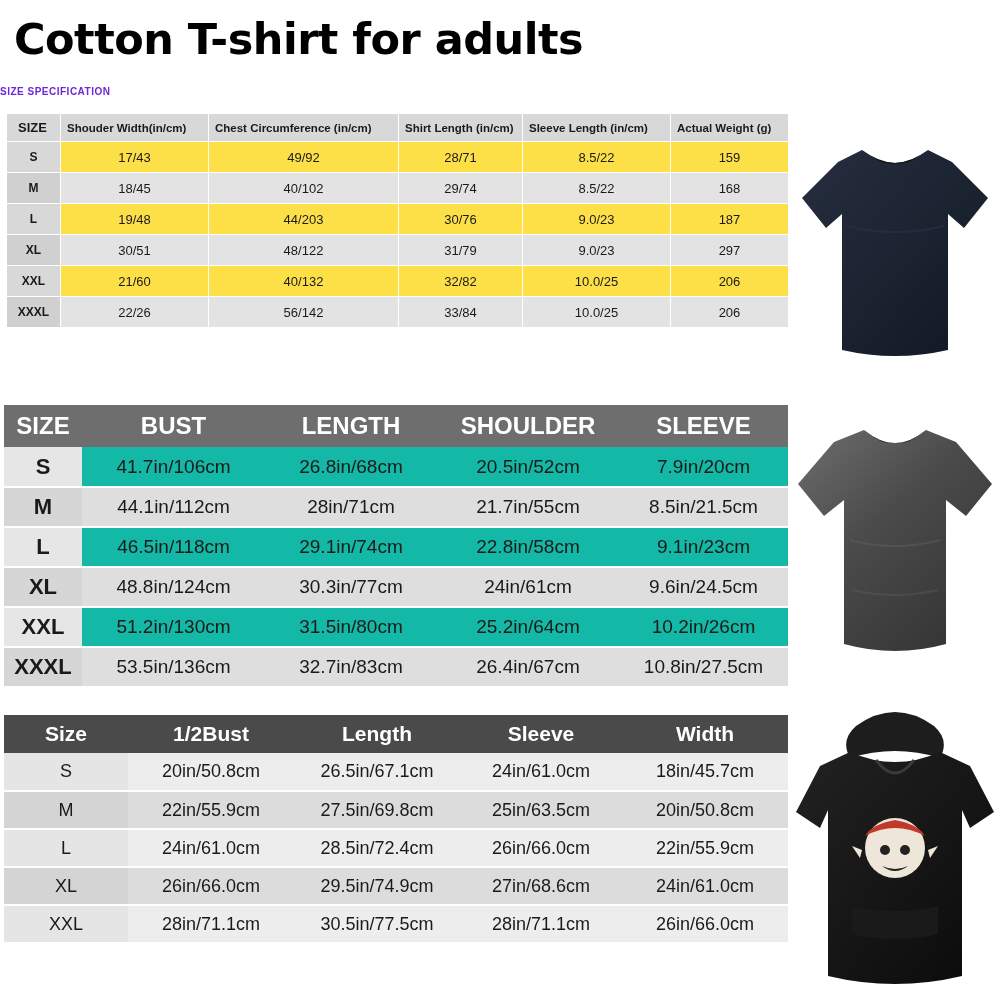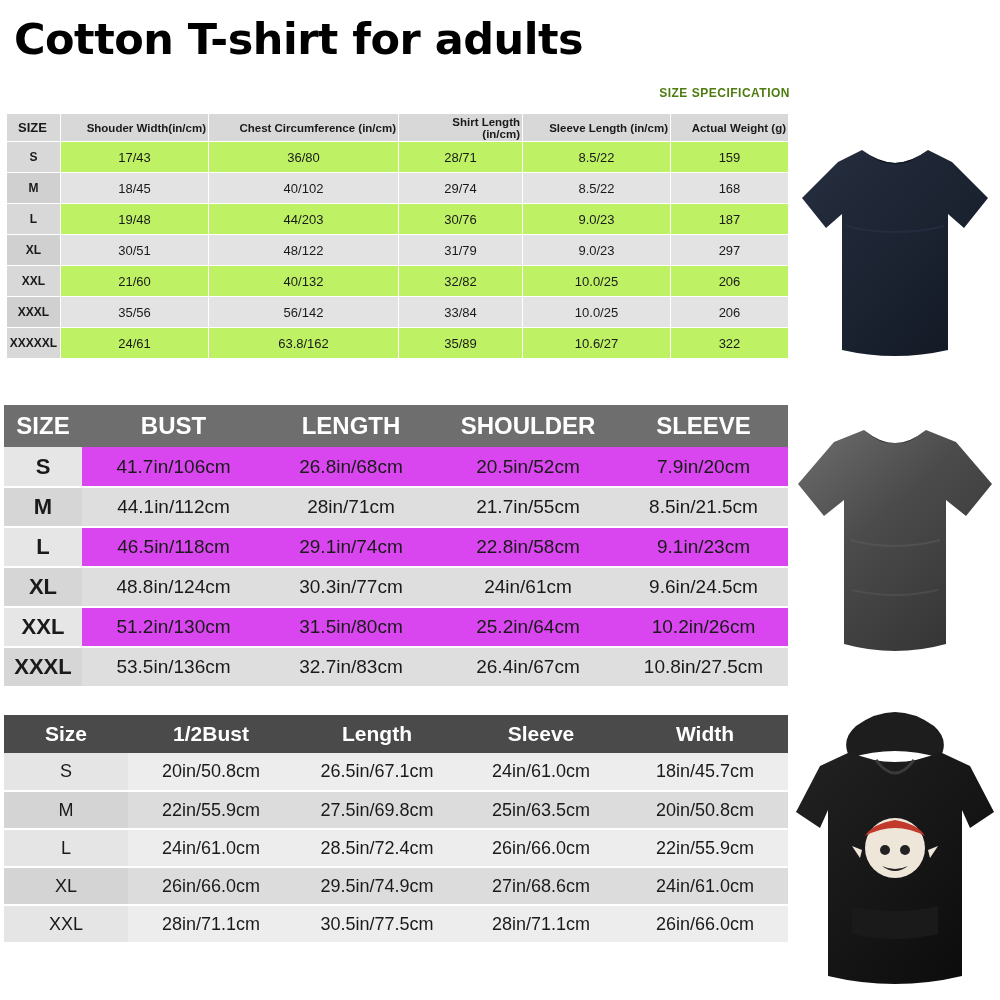--- a/index.html
+++ b/index.html
@@ -26,48 +26,48 @@
     letter-spacing: -0.5px;
     color: #000000;
     white-space: nowrap;
   }
 
   
   .t1-caption {
     position: absolute;
     left: 0; top: 86px;
     width: 790px;
-    text-align: right;
-    font-size: 12px;
+    text-align: left;
+    font-size: 10px;
     font-weight: bold;
-    color: #4d7c0f;
+    color: #6d28d9;
     letter-spacing: 0.5px;
   }
   table.t1 {
     position: absolute;
     left: 6px; top: 113px;
     width: 782px;
     border-collapse: collapse;
     table-layout: fixed;
   }
   table.t1 th, table.t1 td {
     border: 1px solid #ffffff;
     height: 31px;
     font-size: 13px;
     color: #1a1a1a;
     text-align: center;
     padding: 0 2px;
-    background: #bef264;
+    background: #fde047;
   }
   table.t1 thead th {
     background: #d8d8d8;
     font-size: 11.5px;
     font-weight: bold;
-    text-align: right;
-    padding-left: 18px;
+    text-align: left;
+    padding-left: 6px;
     height: 28px;
   }
   table.t1 thead th.c0 { text-align: center; padding-left: 0; font-size: 13px; }
   table.t1 tbody tr:nth-child(even) td { background: #e3e3e3; }
   table.t1 tbody td.c0 { font-weight: bold; font-size: 12px; background: #d8d8d8; }
   table.t1 tbody tr:nth-child(even) td.c0 { background: #d0d0d0; }
 
   
   table.t2 {
     position: absolute;
@@ -83,21 +83,21 @@
     font-weight: bold;
     height: 42px;
     text-align: center;
     border: 0;
   }
   table.t2 td {
     height: 40px;
     font-size: 19px;
     color: #1a1a1a;
     text-align: center;
-    background: #d946ef;
+    background: #14b8a6;
     border-bottom: 2px solid #ffffff;
   }
   table.t2 tbody tr:nth-child(even) td { background: #dedede; }
   table.t2 td.c0 { font-weight: bold; font-size: 22px; background: #e6e6e6; }
   table.t2 tbody tr:nth-child(even) td.c0 { background: #d6d6d6; }
 
   
   table.t3 {
     position: absolute;
     left: 4px; top: 715px;
@@ -161,21 +161,21 @@
         <th>Chest Circumference (in/cm)</th>
         <th>Shirt Length (in/cm)</th>
         <th>Sleeve Length (in/cm)</th>
         <th>Actual Weight (g)</th>
       </tr>
     </thead>
     <tbody>
       <tr>
         <td class="c0">S</td>
         <td>17/43</td>
-        <td>36/80</td>
+        <td>49/92</td>
         <td>28/71</td>
         <td>8.5/22</td>
         <td>159</td>
       </tr>
       <tr>
         <td class="c0">M</td>
         <td>18/45</td>
         <td>40/102</td>
         <td>29/74</td>
         <td>8.5/22</td>
@@ -200,33 +200,25 @@
       <tr>
         <td class="c0">XXL</td>
         <td>21/60</td>
         <td>40/132</td>
         <td>32/82</td>
         <td>10.0/25</td>
         <td>206</td>
       </tr>
       <tr>
         <td class="c0">XXXL</td>
-        <td>35/56</td>
+        <td>22/26</td>
         <td>56/142</td>
         <td>33/84</td>
         <td>10.0/25</td>
         <td>206</td>
-      </tr>
-      <tr>
-        <td class="c0">XXXXXL</td>
-        <td>24/61</td>
-        <td>63.8/162</td>
-        <td>35/89</td>
-        <td>10.6/27</td>
-        <td>322</td>
       </tr>
     </tbody>
   </table>
 
   <table class="t2">
     <colgroup>
       <col style="width:78px">
         <col style="width:183px">
         <col style="width:172px">
       <col style="width:182px">

